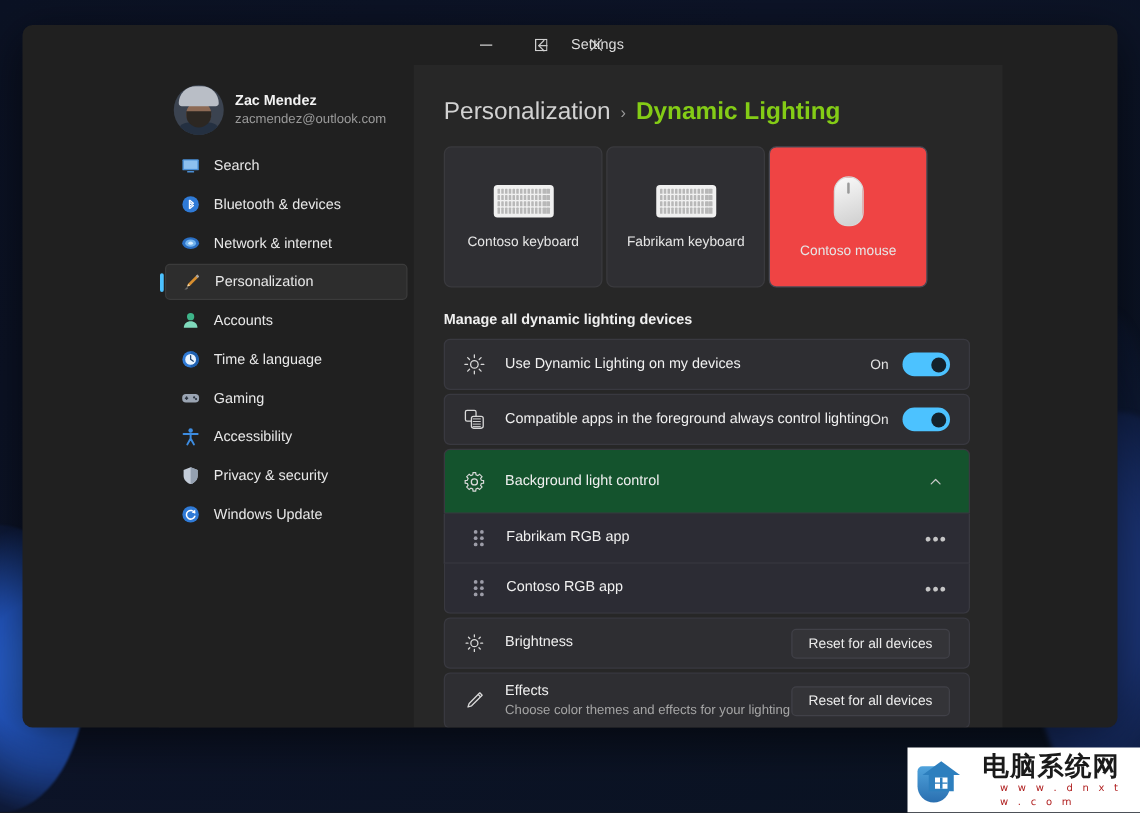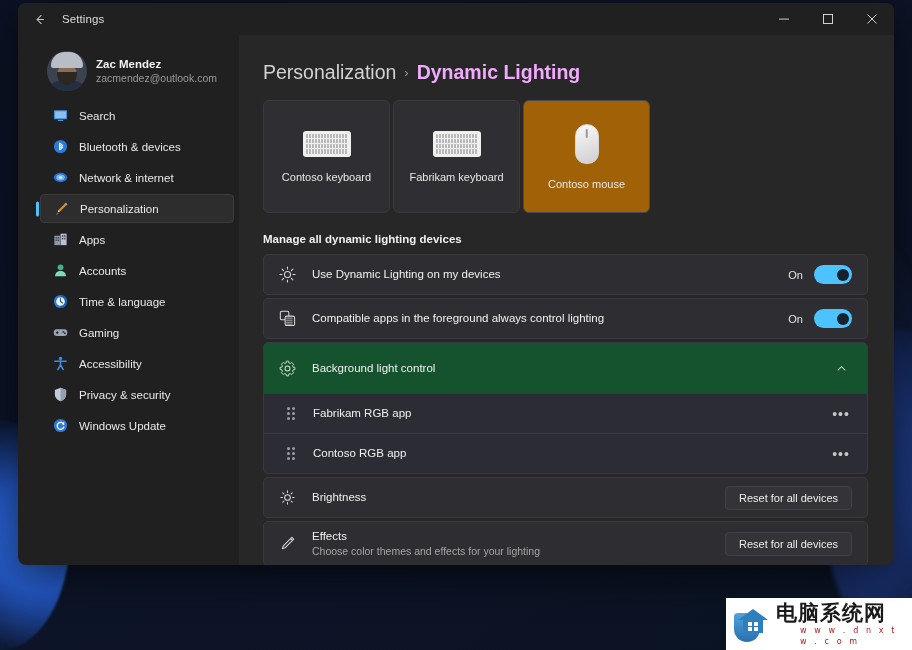--- a/index.html
+++ b/index.html
@@ -41,28 +41,29 @@
     right: -20px; top: 250px;
     width: 90px; height: 400px;
     border-radius: 50%;
     background: radial-gradient(ellipse at 30% 50%, rgba(40,80,170,0.55) 0%, rgba(25,50,120,0.2) 55%, rgba(10,18,36,0) 100%);
     filter: blur(4px);
   }
 
   
   #window {
     position: absolute;
-    left: 18px; top: 3px;
+    left: 18px; top: 20px;
     width: 876px; height: 562px;
     background: #202020;
     border-radius: 8px;
     overflow: hidden;
     box-shadow: 0 10px 40px rgba(0,0,0,0.6);
     display: flex;
     flex-direction: column;
+    align-items: center;
   }
 
   
   #titlebar {
     height: 32px;
     background: #202020;
     display: flex;
     align-items: center;
     flex: none;
     position: relative;
@@ -234,21 +235,21 @@
     gap: 8px;
     padding: 26px 0 16px 0;
   }
   .crumb-parent {
     font-size: 19.5px;
     color: #d2d2d2;
   }
   .crumb-sep { font-size: 13px; color: #9a9a9a; }
   .crumb-current {
     font-size: 19.5px;
-    color: #f0abfc;
+    color: #84cc16;
     font-weight: bold;
   }
 
   
   .devices {
     display: flex;
     gap: 3px;
   }
   .device-card {
     width: 127px;
@@ -256,21 +257,21 @@
     background: #2f2f33;
     border: 1px solid #3a3a3e;
     border-radius: 6px;
     display: flex;
     flex-direction: column;
     align-items: center;
     justify-content: center;
     gap: 14px;
   }
   .device-card.selected {
-    background: #a16207;
+    background: #ef4444;
     border-color: #4a4a55;
   }
   .device-name {
     font-size: 11px;
     color: #e6e6e6;
   }
   .kbd-art {
     width: 48px; height: 26px;
     border-radius: 3px;
     background: #f0f0f0;
@@ -476,20 +477,21 @@
     content:""; position:absolute; left:0; top:3.7px; width:10px; height:1.6px; background:#2d7fbe;
   }
   .wm-text { flex: 1; min-width: 0; }
   .wm-cn {
     font-size: 21px;
     font-weight: bold;
     color: #1a1a1a;
     letter-spacing: 1px;
     line-height: 24px;
     font-family: "DejaVu Sans", sans-serif;
+    text-align: center;
   }
   .wm-url {
     font-size: 8px;
     color: #b02020;
     letter-spacing: 2.6px;
     line-height: 11px;
     font-family: "DejaVu Sans", sans-serif;
     margin-left: 24px;
   }
 </style>
@@ -589,37 +591,20 @@
             <svg width="15" height="15" viewBox="0 0 16 16">
                 <path d="M12.6 1.8 L14.2 3.4 L6.4 11.2 L4 12 L4.8 9.6 Z" fill="#d98f2f"></path>
                 <path d="M12.6 1.8 L14.2 3.4 L12.9 4.7 L11.3 3.1 Z" fill="#9fa4ad"></path>
                 <path d="M4 12 L4.8 9.6 L6.4 11.2 Z" fill="#f0d7a8"></path>
                 <path d="M1.6 14.4 C2.6 13.6 3.2 13.4 4 12 L4.8 13.4 C3.8 14.6 3 14.7 1.6 14.4 Z" fill="#6d6d6d"></path>
               </svg>
           </span>
           <span class="nav-label">Personalization</span>
         </div>
 
-        <div class="nav-item">
-          <span class="nav-ico">
-            <svg width="15" height="15" viewBox="0 0 16 16">
-                <rect x="1.5" y="4" width="6" height="10" fill="#8e98a8"></rect>
-                <rect x="8" y="1.8" width="6.5" height="12.2" fill="#b9c2ce"></rect>
-                <rect x="2.8" y="5.4" width="1.6" height="1.6" fill="#40485a"></rect>
-                <rect x="5" y="5.4" width="1.6" height="1.6" fill="#40485a"></rect>
-                <rect x="2.8" y="8" width="1.6" height="1.6" fill="#40485a"></rect>
-                <rect x="5" y="8" width="1.6" height="1.6" fill="#40485a"></rect>
-                <rect x="9.4" y="3.4" width="1.7" height="1.7" fill="#40485a"></rect>
-                <rect x="11.7" y="3.4" width="1.7" height="1.7" fill="#40485a"></rect>
-                <rect x="9.4" y="6.2" width="1.7" height="1.7" fill="#40485a"></rect>
-                <rect x="11.7" y="6.2" width="1.7" height="1.7" fill="#40485a"></rect>
-              </svg>
-          </span>
-          <span class="nav-label">Apps</span>
-        </div>
 
         <div class="nav-item">
           <span class="nav-ico">
             <svg width="15" height="15" viewBox="0 0 16 16">
                 <circle cx="8" cy="4.6" r="3.1" fill="#3eb489"></circle>
                 <path d="M2.2 14 C2.2 10.6 4.8 8.6 8 8.6 C11.2 8.6 13.8 10.6 13.8 14 Z" fill="#7fd9bb"></path>
               </svg>
           </span>
           <span class="nav-label">Accounts</span>
         </div>

